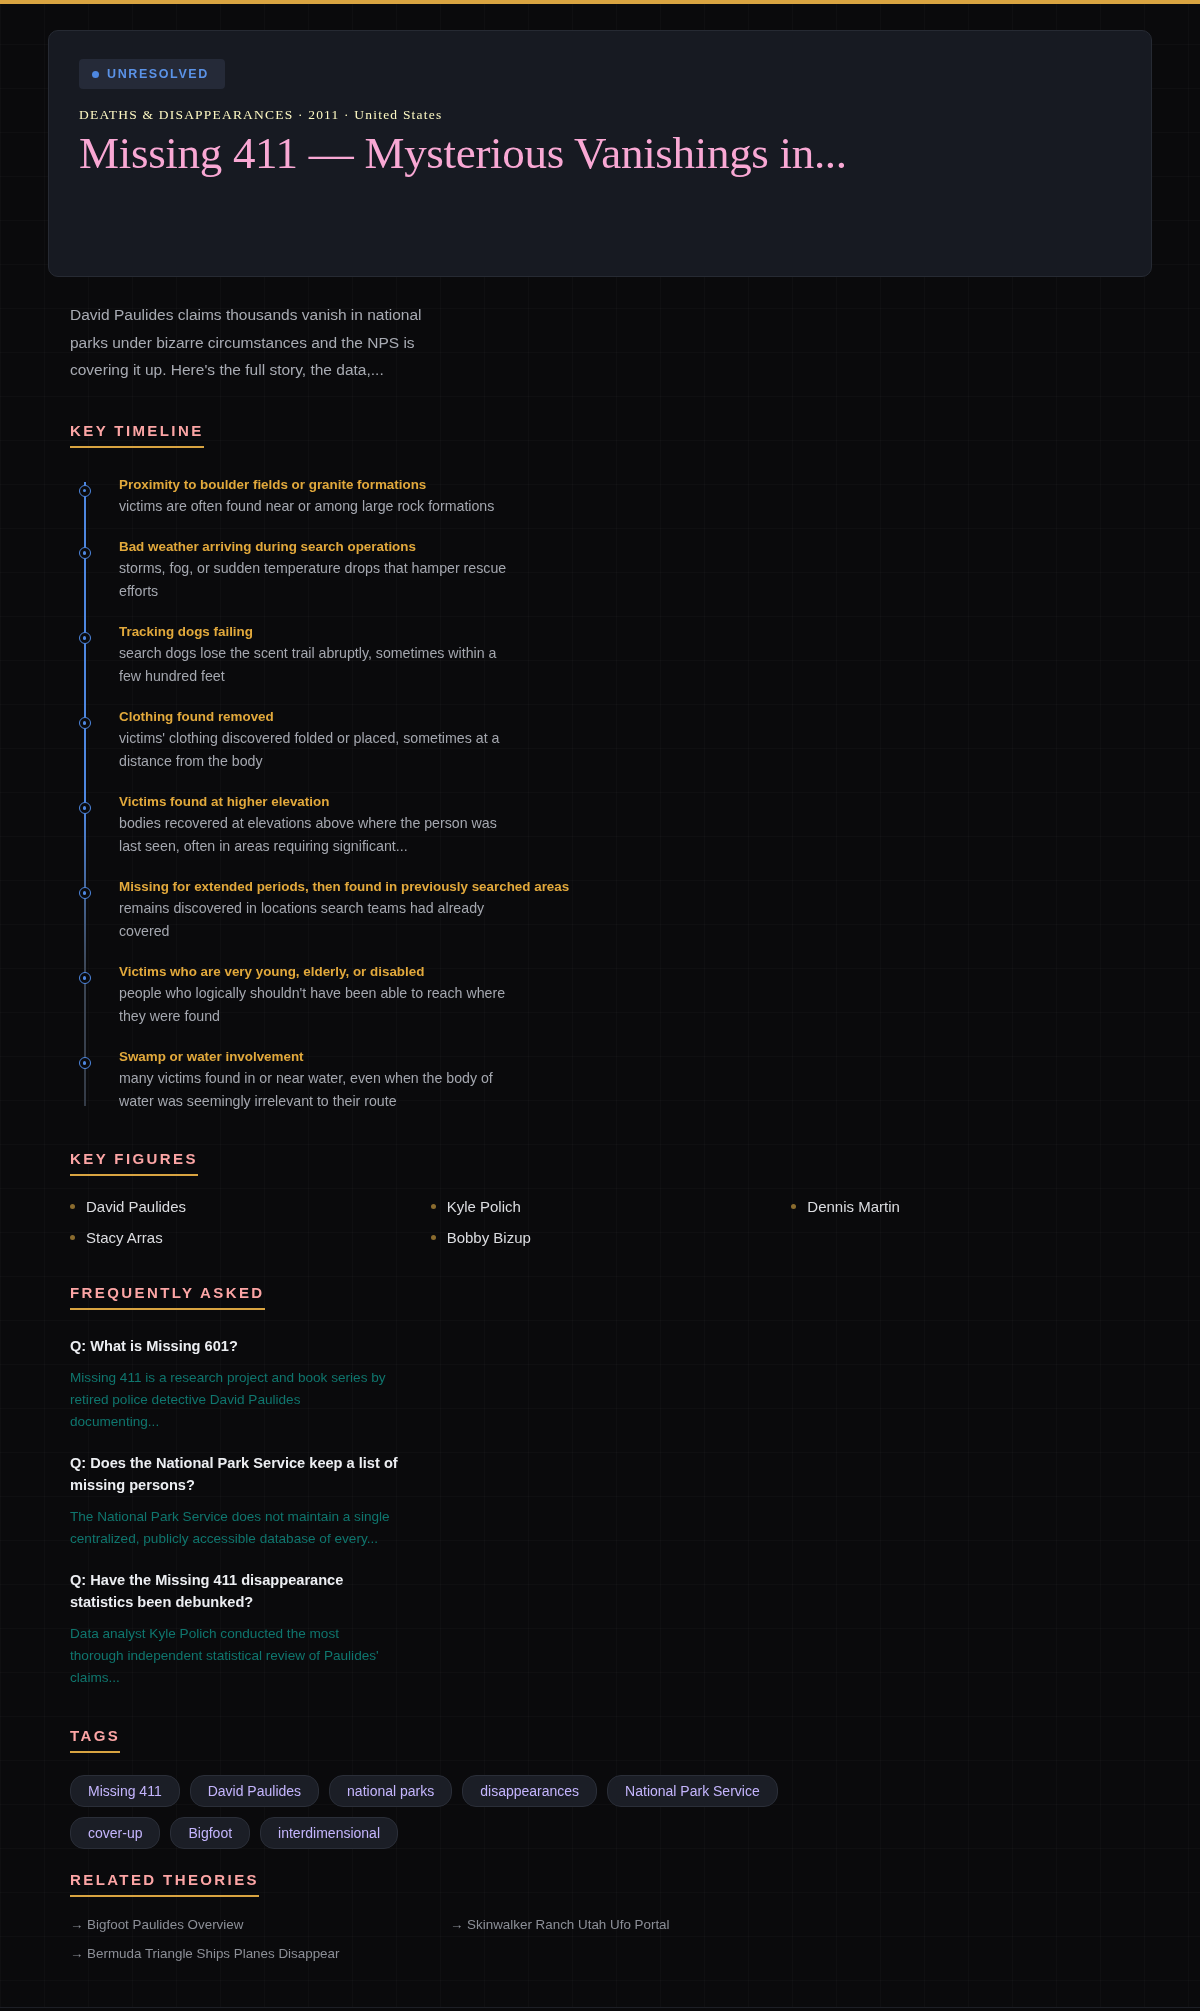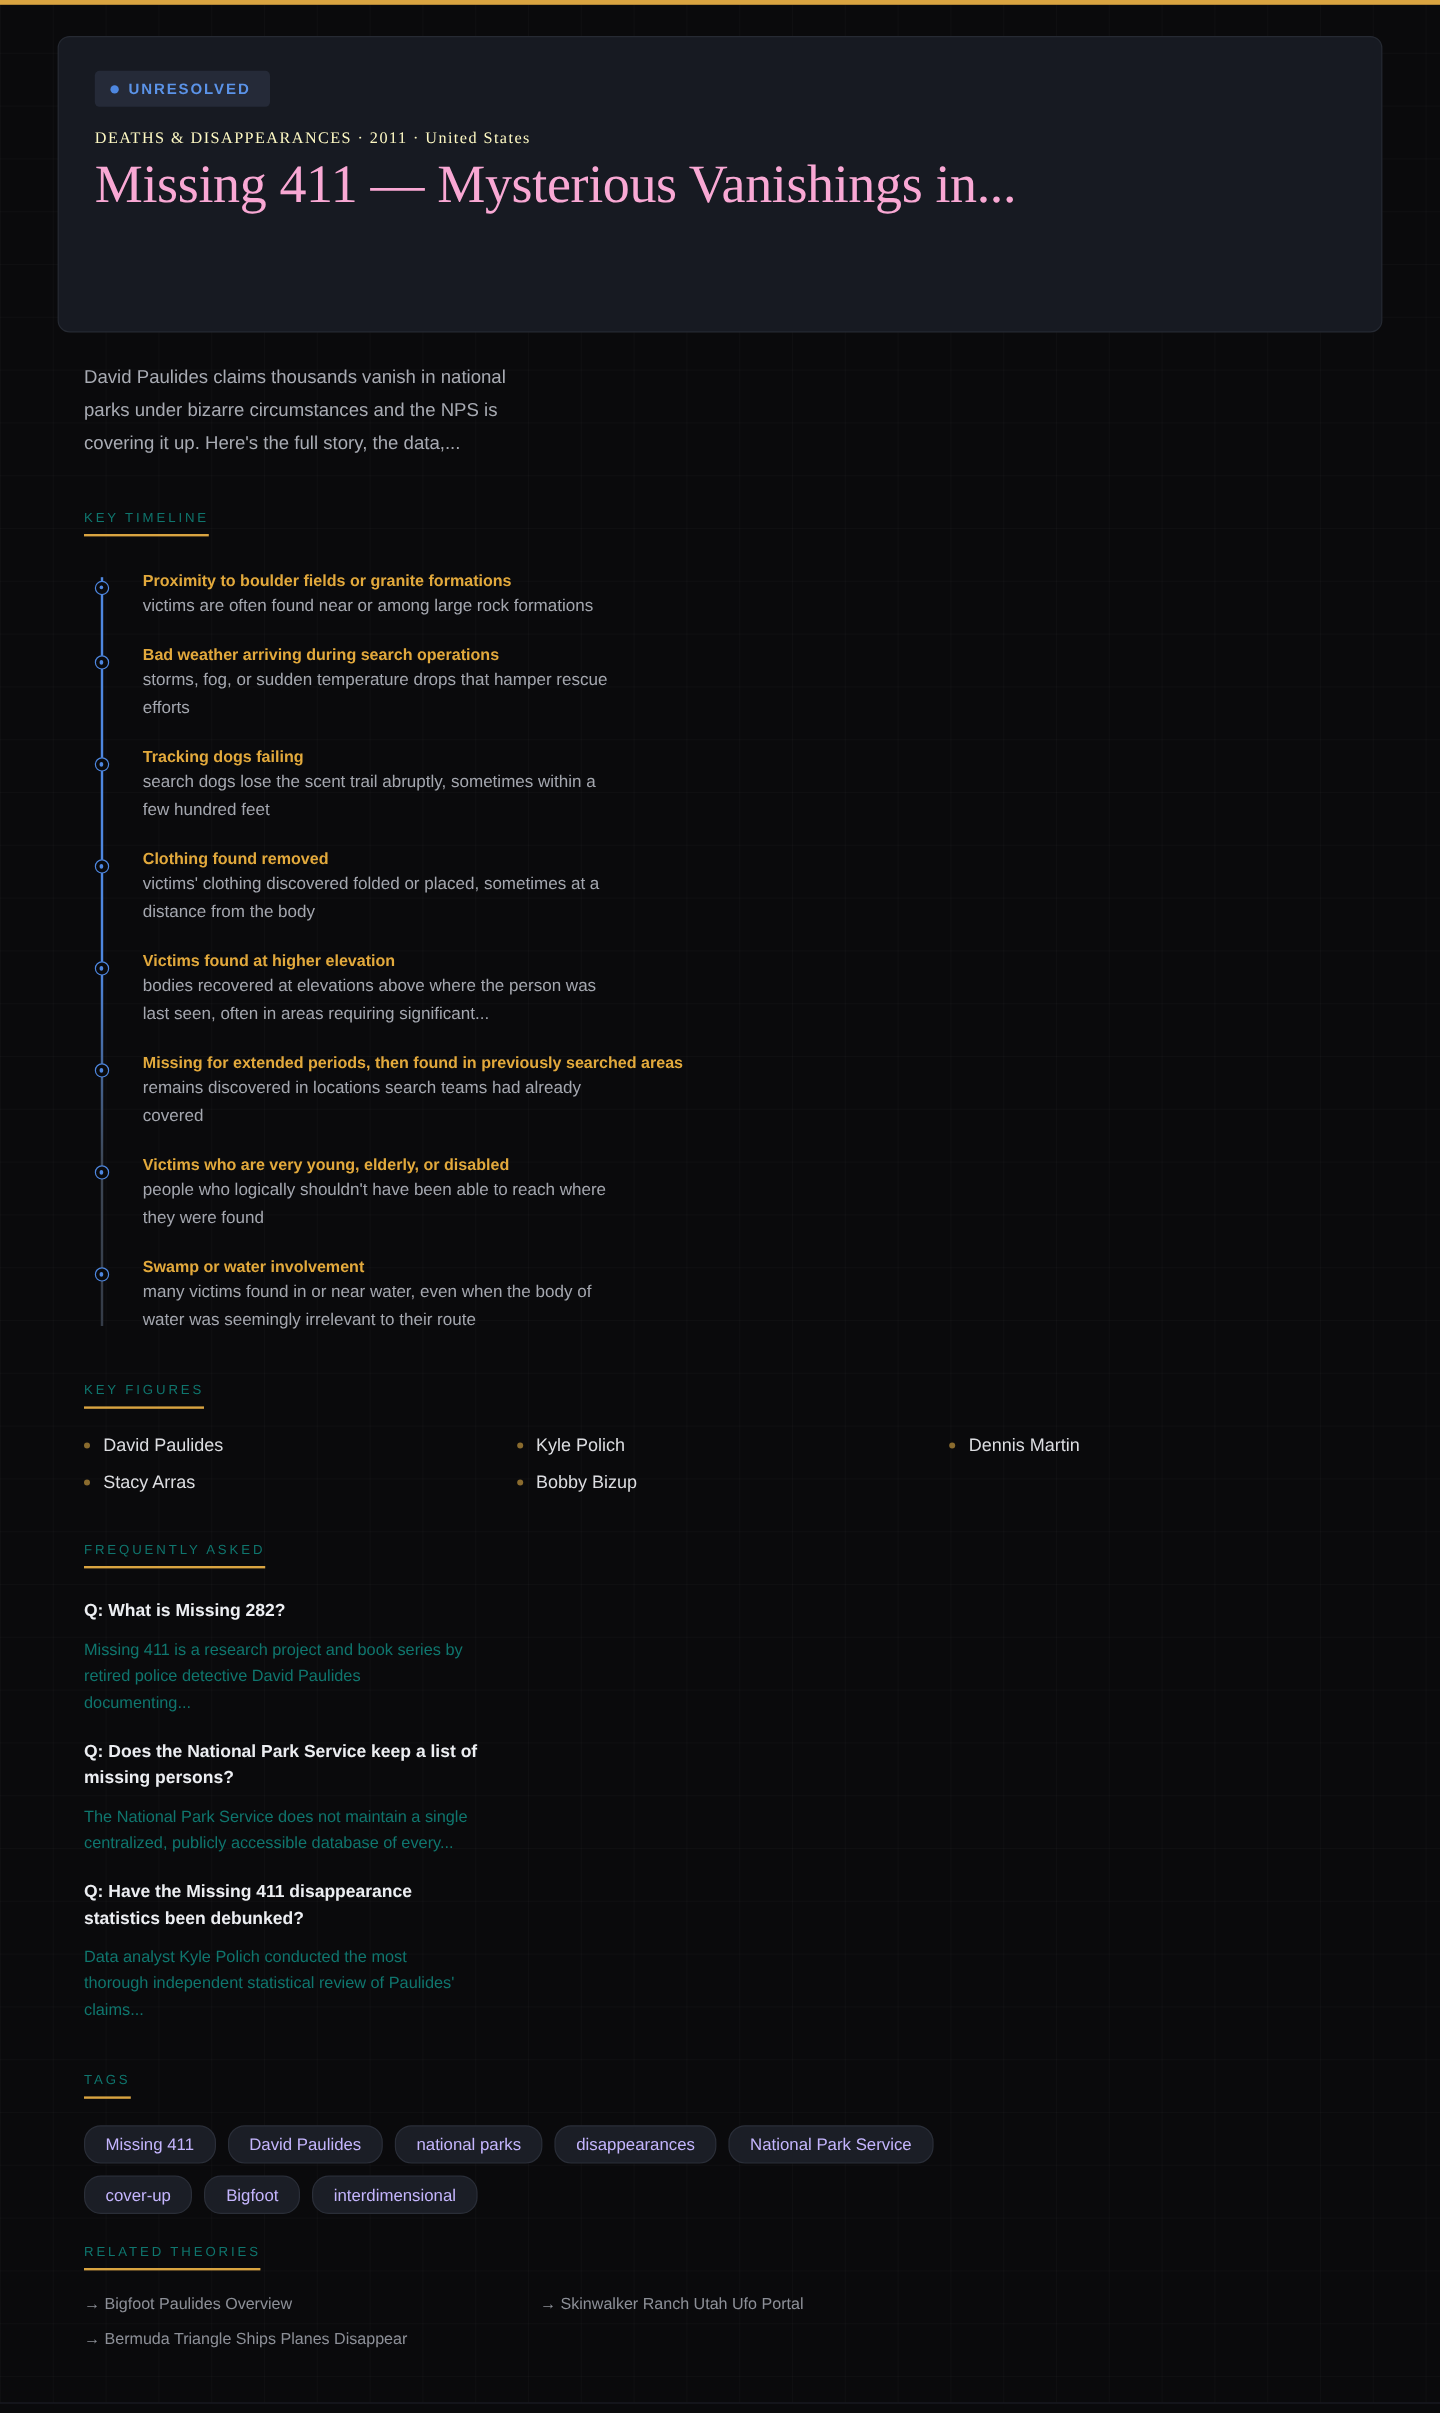--- a/index.html
+++ b/index.html
@@ -102,23 +102,23 @@
     font-size: 15.5px;
     line-height: 1.78;
   }
 
   
   .section {
     margin-left: 70px;
     margin-right: 48px;
   }
   .sec-head {
-    color: #0f766e;
-    font-size: 11px;
-    font-weight: normal;
+    color: #fca5a5;
+    font-size: 15px;
+    font-weight: bold;
     letter-spacing: 2.4px;
     padding-bottom: 7px;
     display: inline-block;
     border-bottom: 2px solid #d9a441;
   }
 
   
   .timeline-wrap { margin-top: 28px; position: relative; margin-left: 14px; }
   .tl-line {
     position: absolute;
@@ -376,21 +376,21 @@
         <span class="bullet"></span>
         <span>Bobby Bizup</span>
       </div>
     </div>
   </div>
 
   <div class="section mt-sec">
     <div class="sec-head">FREQUENTLY ASKED</div>
     <div class="faq">
       <div class="faq-block">
-        <div class="faq-q">Q: What is Missing 282?</div>
+        <div class="faq-q">Q: What is Missing 601?</div>
         <div class="faq-a">Missing 411 is a research project and book series by retired police detective David Paulides documenting...</div>
       </div>
       <div class="faq-block">
         <div class="faq-q">Q: Does the National Park Service keep a list of missing persons?</div>
         <div class="faq-a">The National Park Service does not maintain a single centralized, publicly accessible database of every...</div>
       </div>
       <div class="faq-block">
         <div class="faq-q">Q: Have the Missing 411 disappearance statistics been debunked?</div>
         <div class="faq-a">Data analyst Kyle Polich conducted the most thorough independent statistical review of Paulides' claims...</div>
       </div>

